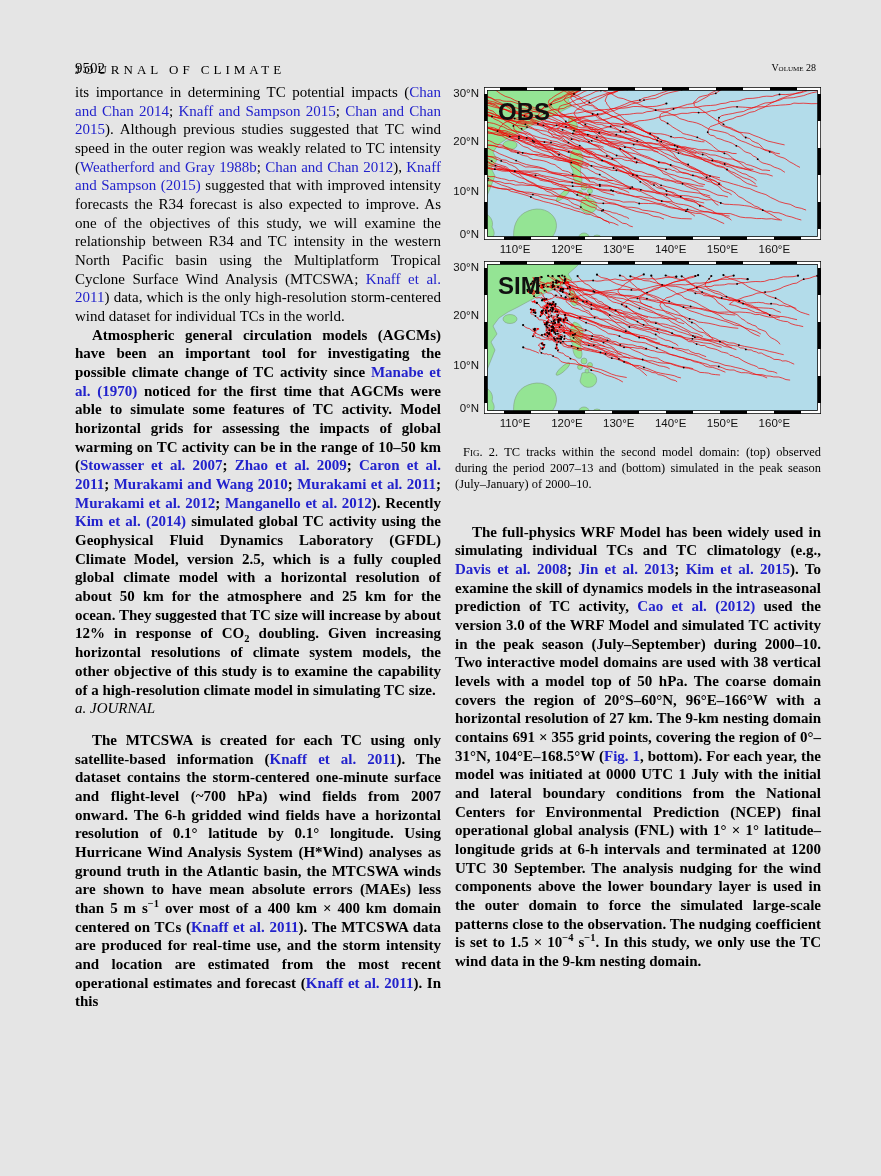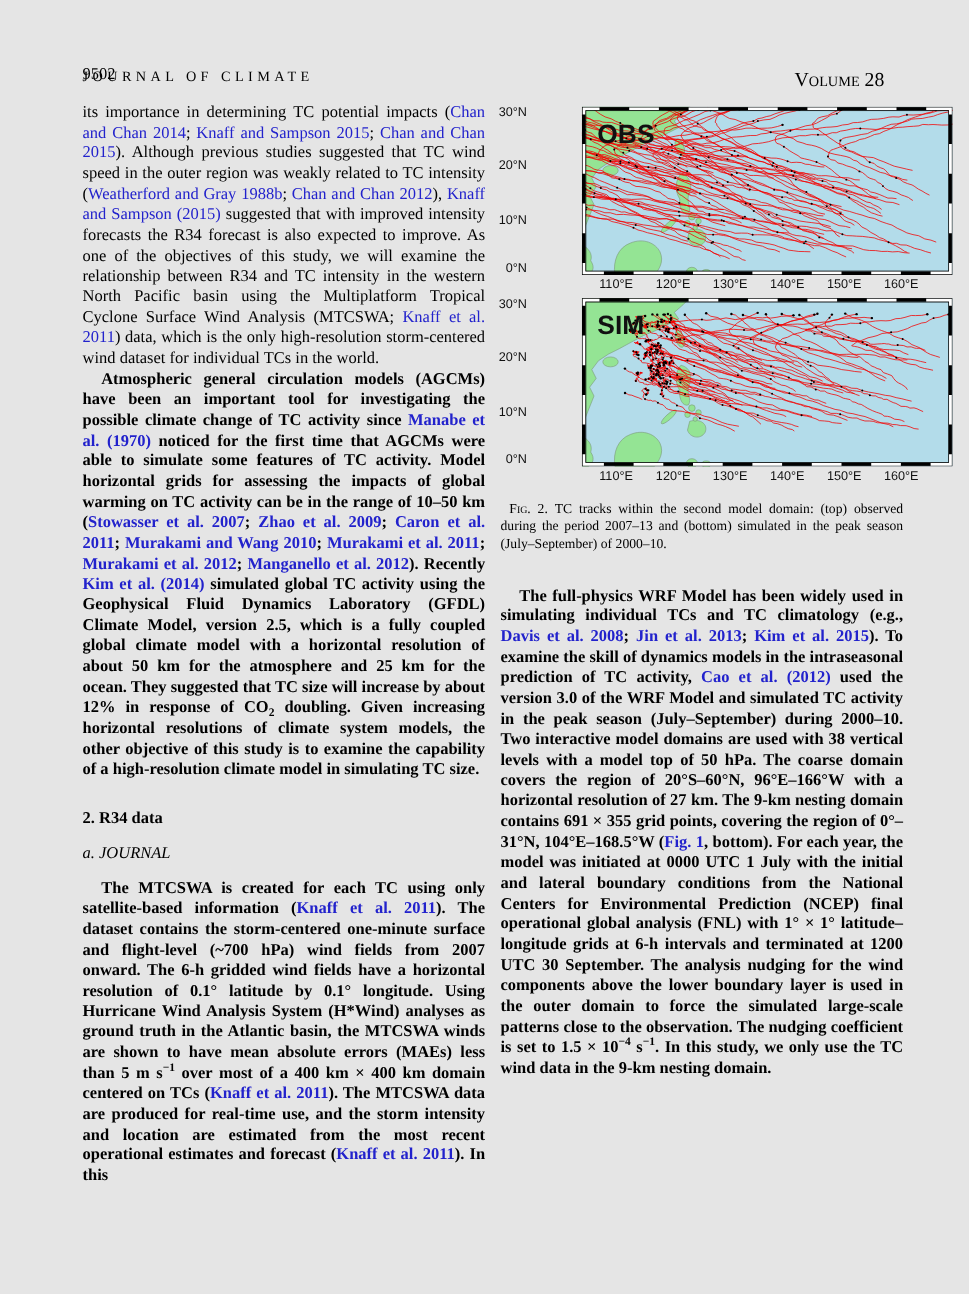--- a/index.html
+++ b/index.html
@@ -3,36 +3,36 @@
 <meta charset="utf-8">
 <style>
   html,body{margin:0;padding:0;background:#ffffff;}
   .page{position:relative;width:881px;height:1176px;background:#e5e5e5;overflow:hidden;
         font-family:"Liberation Serif",serif;color:#000;}
   
   .hdr{position:absolute;top:60px;left:75px;width:745px;height:20px;}
   .hdr .pnum{position:absolute;left:0;top:0;font-size:15px;}
   .hdr .jtitle{position:absolute;left:0;right:0;top:2px;text-align:left;
                font-size:13px;letter-spacing:4px;}
-  .hdr .vol{position:absolute;right:16px;top:2px;font-size:18px;font-variant:small-caps;}
+  .hdr .vol{position:absolute;right:4px;top:2px;font-size:10px;font-variant:small-caps;}
   
-  .col{position:absolute;top:93px;width:366px;font-size:15px;line-height:1.245;
+  .col{position:absolute;top:83px;width:366px;font-size:15px;line-height:1.245;
        text-align:justify;}
   .col-left{left:75px;}
   .col-right{left:455px;}
   p.para{margin:0;}
   p.para.indent{text-indent:17px;font-weight:bold;}
   .h2{font-weight:bold;margin:26px 0 13px 0;}
   .h3{font-style:italic;margin:0 0 13px 0;}
   .h3.gap{margin-top:16px;}
   .cite{color:#2222cc;cursor:pointer;}
   sup,sub{font-size:70%;line-height:0;}
   
   .figure{margin:4px 0 0 0;}
-  .map-row{position:relative;display:flex;margin-bottom:2px;gap:45px;}
+  .map-row{position:relative;display:flex;margin-bottom:2px;}
   .ylab{position:relative;width:29px;flex:0 0 29px;}
   .ylab span{position:absolute;right:5px;transform:translateY(-50%);
              font-family:"Liberation Sans",sans-serif;font-size:11.5px;color:#111;
              white-space:nowrap;}
   .map-box{position:relative;width:337px;}
   .map-box svg{display:block;}
   .xlabs{position:relative;height:17px;margin-top:2px;}
   .xlabs span{position:absolute;transform:translateX(-50%);
               font-family:"Liberation Sans",sans-serif;font-size:11.5px;color:#111;
               white-space:nowrap;}
@@ -48,21 +48,20 @@
 
   <div class="hdr">
     <span class="pnum">9502</span>
     <span class="jtitle">JOURNAL OF CLIMATE</span>
     <span class="vol">Volume 28</span>
   </div>
 
   <div class="col col-left">
       <p class="para"><span>its importance in determining TC potential impacts (</span><span class="cite">Chan and Chan 2014</span><span>; </span><span class="cite">Knaff and Sampson 2015</span><span>; </span><span class="cite">Chan and Chan 2015</span><span>). Although previous studies suggested that TC wind speed in the outer region was weakly related to TC intensity (</span><span class="cite">Weatherford and Gray 1988b</span><span>; </span><span class="cite">Chan and Chan 2012</span><span>), </span><span class="cite">Knaff and Sampson (2015)</span><span> suggested that with improved intensity forecasts the R34 forecast is also expected to improve. As one of the objectives of this study, we will examine the relationship between R34 and TC intensity in the western North Pacific basin using the Multiplatform Tropical Cyclone Surface Wind Analysis (MTCSWA; </span><span class="cite">Knaff et al. 2011</span><span>) data, which is the only high-resolution storm-centered wind dataset for individual TCs in the world.</span></p>
       <p class="para indent"><span>Atmospheric general circulation models (AGCMs) have been an important tool for investigating the possible climate change of TC activity since </span><span class="cite">Manabe et al. (1970)</span><span> noticed for the first time that AGCMs were able to simulate some features of TC activity. Model horizontal grids for assessing the impacts of global warming on TC activity can be in the range of 10–50 km (</span><span class="cite">Stowasser et al. 2007</span><span>; </span><span class="cite">Zhao et al. 2009</span><span>; </span><span class="cite">Caron et al. 2011</span><span>; </span><span class="cite">Murakami and Wang 2010</span><span>; </span><span class="cite">Murakami et al. 2011</span><span>; </span><span class="cite">Murakami et al. 2012</span><span>; </span><span class="cite">Manganello et al. 2012</span><span>). Recently </span><span class="cite">Kim et al. (2014)</span><span> simulated global TC activity using the Geophysical Fluid Dynamics Laboratory (GFDL) Climate Model, version 2.5, which is a fully coupled global climate model with a horizontal resolution of about 50 km for the atmosphere and 25 km for the ocean. They suggested that TC size will increase by about 12% in response of CO</span><sub>2</sub><span> doubling. Given increasing horizontal resolutions of climate system models, the other objective of this study is to examine the capability of a high-resolution climate model in simulating TC size.</span></p>
-      <div class="h2">2. R34 data</div>
       <div class="h3">a. JOURNAL</div>
       <p class="para indent"><span>The MTCSWA is created for each TC using only satellite-based information (</span><span class="cite">Knaff et al. 2011</span><span>). The dataset contains the storm-centered one-minute surface and flight-level (~700 hPa) wind fields from 2007 onward. The 6-h gridded wind fields have a horizontal resolution of 0.1° latitude by 0.1° longitude. Using Hurricane Wind Analysis System (H*Wind) analyses as ground truth in the Atlantic basin, the MTCSWA winds are shown to have mean absolute errors (MAEs) less than 5 m s</span><sup>−1</sup><span> over most of a 400 km × 400 km domain centered on TCs (</span><span class="cite">Knaff et al. 2011</span><span>). The MTCSWA data are produced for real-time use, and the storm intensity and location are estimated from the most recent operational estimates and forecast (</span><span class="cite">Knaff et al. 2011</span><span>). In this</span></p>
     </div>
 
   <div class="col col-right">
     <div class="figure">
       <div class="map-row">
         <div class="ylab">
             <span style="top: 6px;">30°N</span>
             <span style="top: 54.2903px;">20°N</span>
@@ -732,20 +731,20 @@
           <div class="xlabs">
               <span style="left: 9.23077%;">110°E</span>
               <span style="left: 24.6154%;">120°E</span>
               <span style="left: 40%;">130°E</span>
               <span style="left: 55.3846%;">140°E</span>
               <span style="left: 70.7692%;">150°E</span>
               <span style="left: 86.1538%;">160°E</span>
             </div>
         </div>
       </div>
-      <div class="caption"><span class="sc">Fig. 2. </span><span>TC tracks within the second model domain: (top) observed during the period 2007–13 and (bottom) simulated in the peak season (July–September) of 2000–10.</span></div>
+      <div class="caption"><span class="sc">Fig. 2. </span><span>TC tracks within the second model domain: (top) observed during the period 2007–13 and (bottom) simulated in the peak season (July–January) of 2000–10.</span></div>
     </div>
     <div class="after-fig">
         <p class="para indent"><span>The full-physics WRF Model has been widely used in simulating individual TCs and TC climatology (e.g., </span><span class="cite">Davis et al. 2008</span><span>; </span><span class="cite">Jin et al. 2013</span><span>; </span><span class="cite">Kim et al. 2015</span><span>). To examine the skill of dynamics models in the intraseasonal prediction of TC activity, </span><span class="cite">Cao et al. (2012)</span><span> used the version 3.0 of the WRF Model and simulated TC activity in the peak season (July–September) during 2000–10. Two interactive model domains are used with 38 vertical levels with a model top of 50 hPa. The coarse domain covers the region of 20°S–60°N, 96°E–166°W with a horizontal resolution of 27 km. The 9-km nesting domain contains 691 × 355 grid points, covering the region of 0°–31°N, 104°E–168.5°W (</span><span class="cite">Fig. 1</span><span>, bottom). For each year, the model was initiated at 0000 UTC 1 July with the initial and lateral boundary conditions from the National Centers for Environmental Prediction (NCEP) final operational global analysis (FNL) with 1° × 1° latitude–longitude grids at 6-h intervals and terminated at 1200 UTC 30 September. The analysis nudging for the wind components above the lower boundary layer is used in the outer domain to force the simulated large-scale patterns close to the observation. The nudging coefficient is set to 1.5 × 10</span><sup>−4</sup><span> s</span><sup>−1</sup><span>. In this study, we only use the TC wind data in the 9-km nesting domain.</span></p>
       </div>
   </div>
 
 </div>
 
 </body></html>

